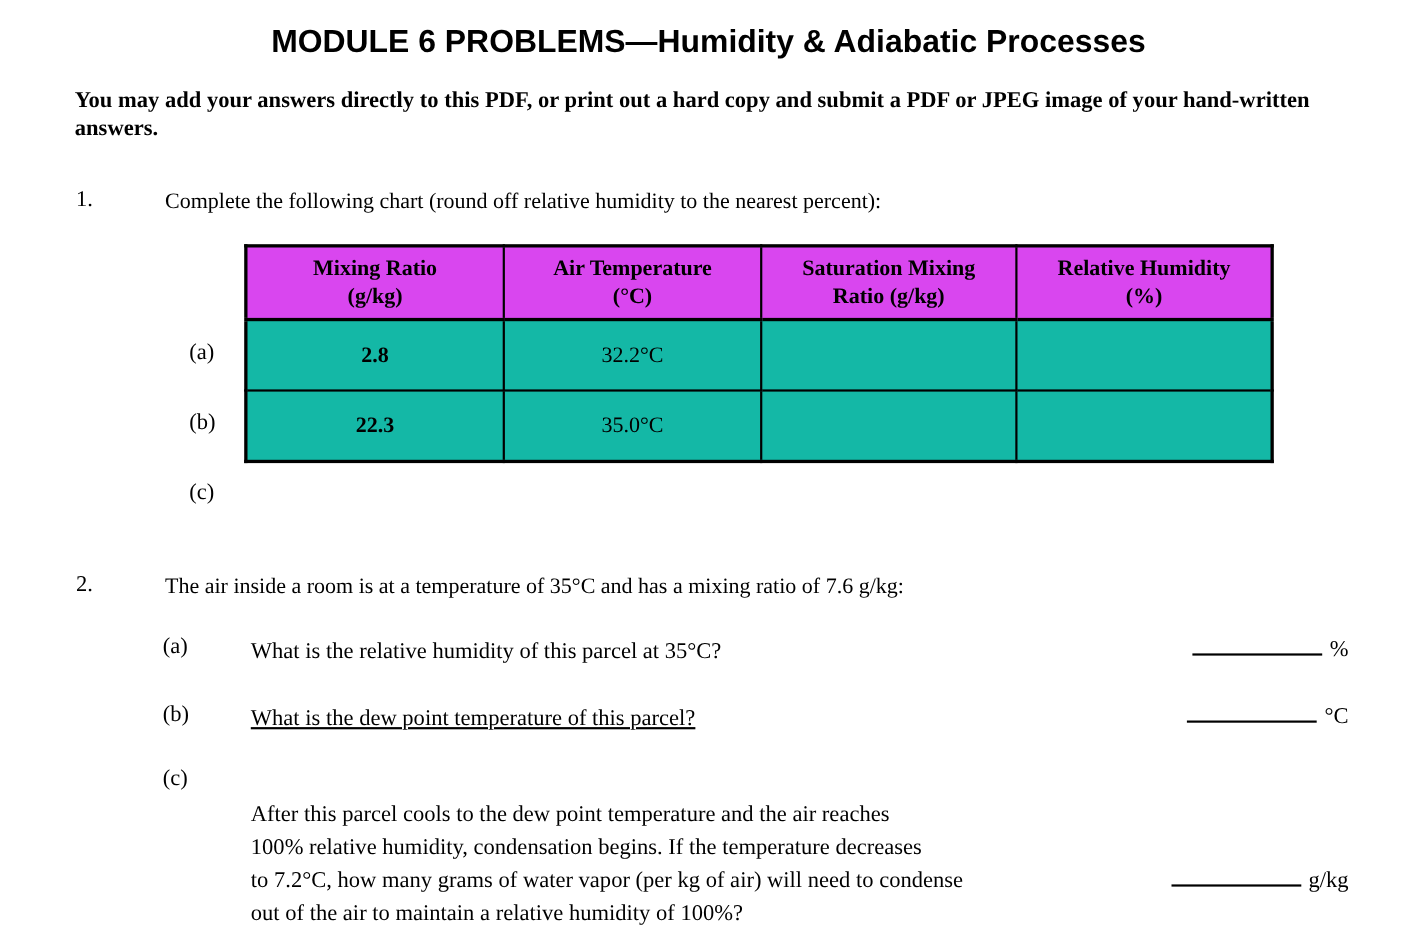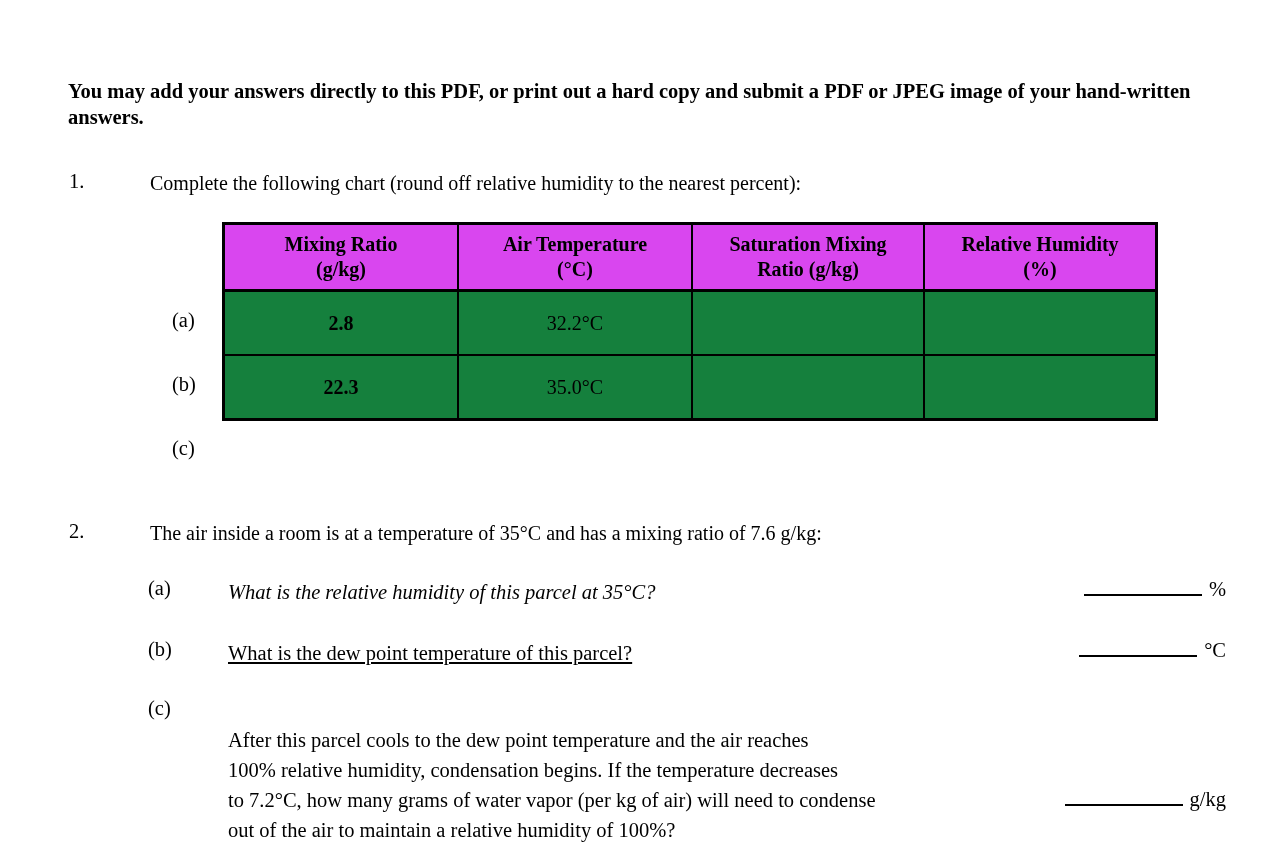--- a/index.html
+++ b/index.html
@@ -76,21 +76,21 @@
     table-layout: fixed;
     border: 3px solid #000;
   }
   table.chart th,
   table.chart td {
     border: 2px solid #000;
     padding: 0;
     text-align: center;
     vertical-align: middle;
     font-size: 20px;
-    background: #15803d;
+    background: #14b8a6;
   }
   table.chart thead th {
     background: #d946ef;
     font-weight: bold;
     height: 64px;
     line-height: 25px;
     border-bottom: 3px solid #000;
   }
   table.chart tbody td {
     height: 62px;
@@ -127,21 +127,21 @@
   }
   .sub-text {
     position: absolute;
     left: 228px;
     font-size: 20.5px;
     line-height: 30px;
   }
   .sub-text span { display: block; white-space: nowrap; }
 
   #sub-a-tag { top: 577px; }
-  #sub-a-text { top: 577px; font-style: italic; }
+  #sub-a-text { top: 577px; }
   #sub-b-tag { top: 638px; }
   #sub-b-text { top: 638px; text-decoration: underline; }
   #sub-c-tag { top: 697px; }
   #sub-c-text { top: 697px; margin-top: 28px; }
 
   
   .blank-row {
     position: absolute;
     right: 62px;
     display: flex;
@@ -158,20 +158,21 @@
   }
   #blank-a { top: 577px; }
   #blank-b { top: 638px; }
   #blank-c { top: 787px; }
 </style>
 </head>
 <body>
 
 <div class="page">
 
+  <div class="doc-title">MODULE 6 PROBLEMS—Humidity &amp; Adiabatic Processes</div>
 
   <div class="intro">You may add your answers directly to this PDF, or print out a hard copy and submit a PDF or JPEG image of your hand-written answers.</div>
 
   <div class="q-num" id="q1-num">1.</div>
   <div class="q-text" id="q1-text">Complete the following chart (round off relative humidity to the nearest percent):</div>
 
   <div class="row-tag" id="row-tag-a">(a)</div>
   <div class="row-tag" id="row-tag-b">(b)</div>
   <div class="row-tag" id="row-tag-c">(c)</div>
 

